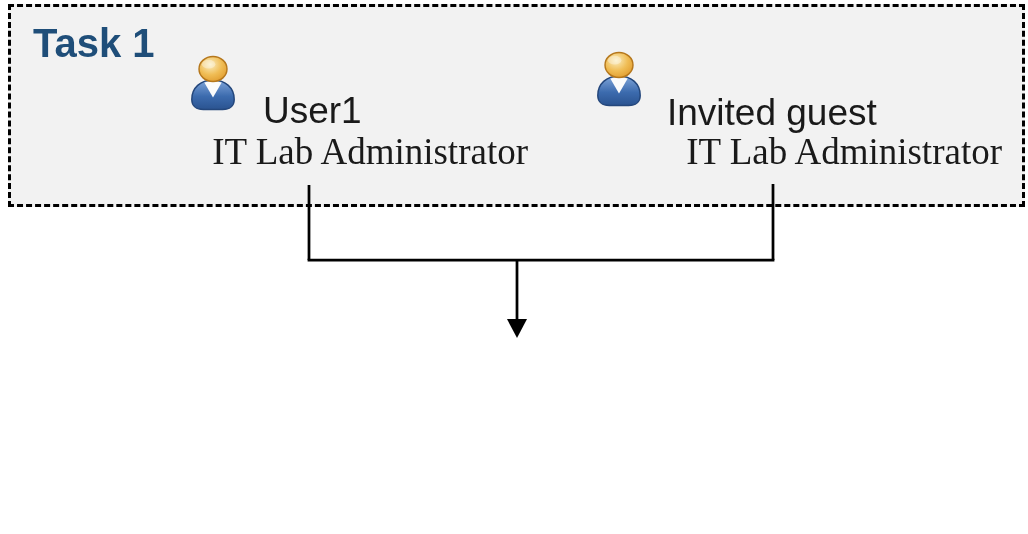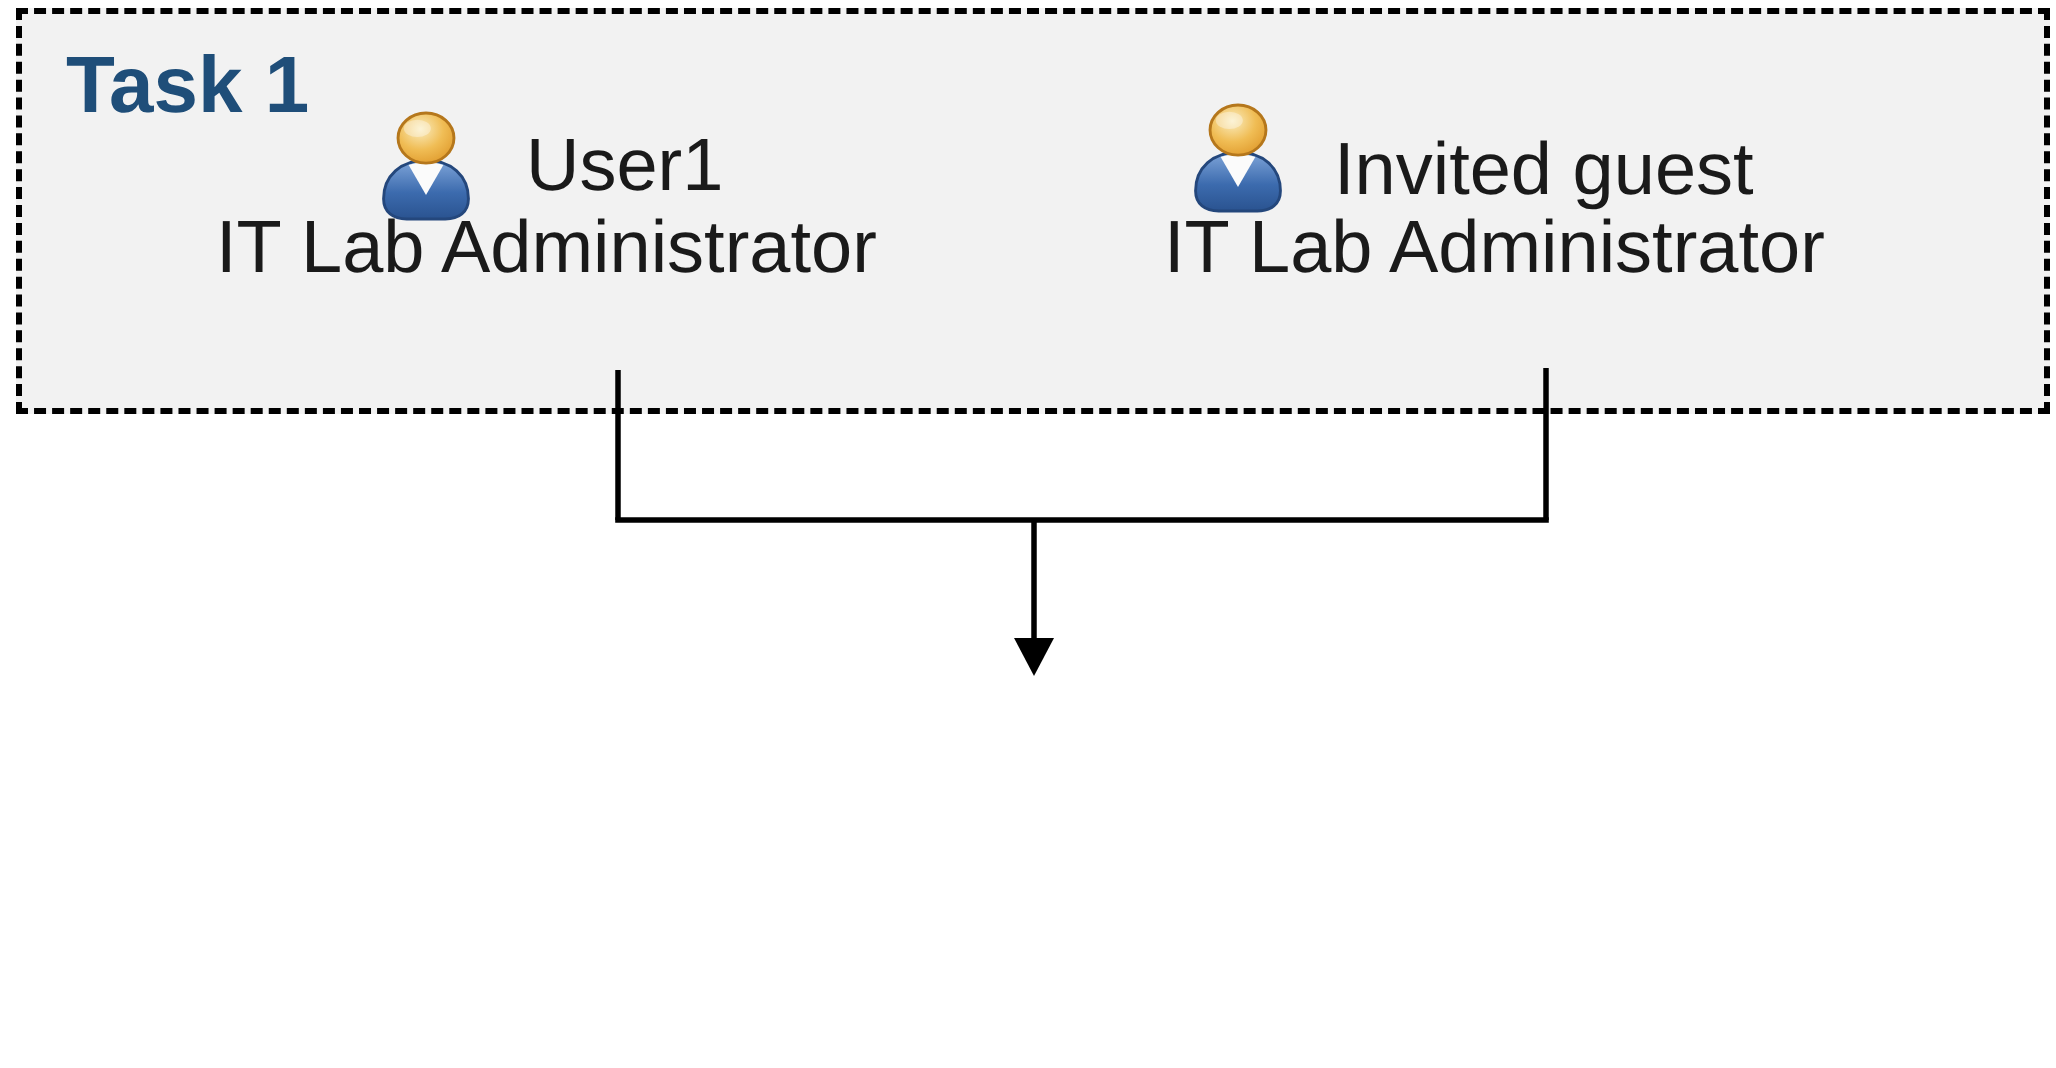--- a/index.html
+++ b/index.html
@@ -27,23 +27,24 @@
     white-space: nowrap;
   }
   #task1-title { left: 22px; top: 14px; }
   #task2-title { left: 22px; top: 24px; }
   .abs { position: absolute; }
   .member-name, .member-role, .group-label {
     position: absolute;
     font-size: 37px;
     line-height: 42px;
     color: #1A1A1A;
+    margin-top: 28px;
   }
   .member-name { white-space: nowrap; }
-  .member-role { text-align: left; white-space: nowrap; }
+  .member-role { text-align: right; white-space: nowrap; font-family: Liberation Serif, serif; }
   .group-label { text-align: center; }
   
   #m1-icon { left: 175px; top: 47px; }
   #m1-name { left: 252px; top: 55px; }
   #m1-role { left: 97px;  top: 96px; width: 420px; }
   
   #m2-icon { left: 581px; top: 43px; }
   #m2-name { left: 656px; top: 57px; }
   #m2-role { left: 571px; top: 96px; width: 420px; }
   

